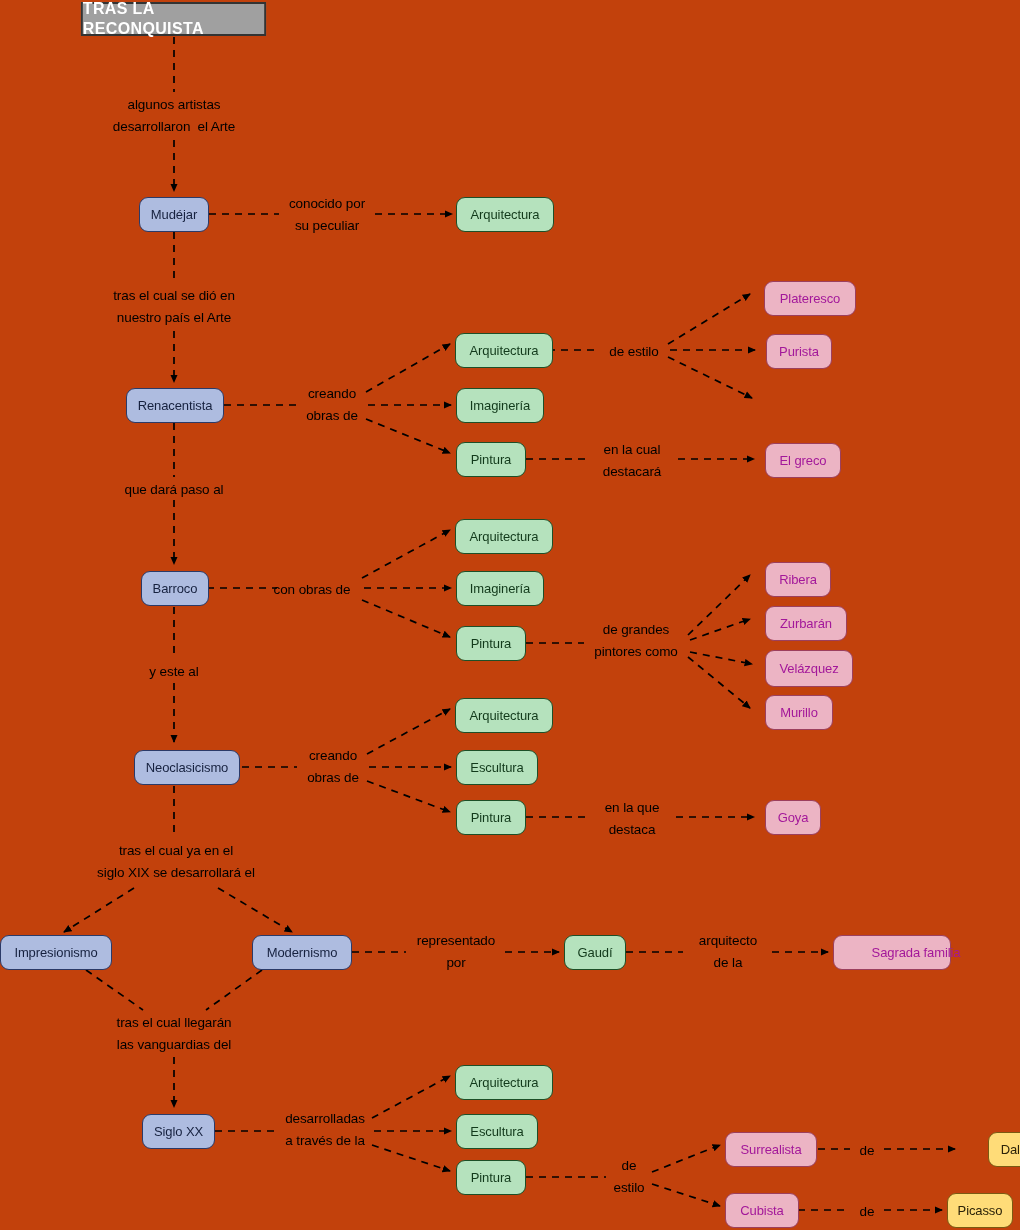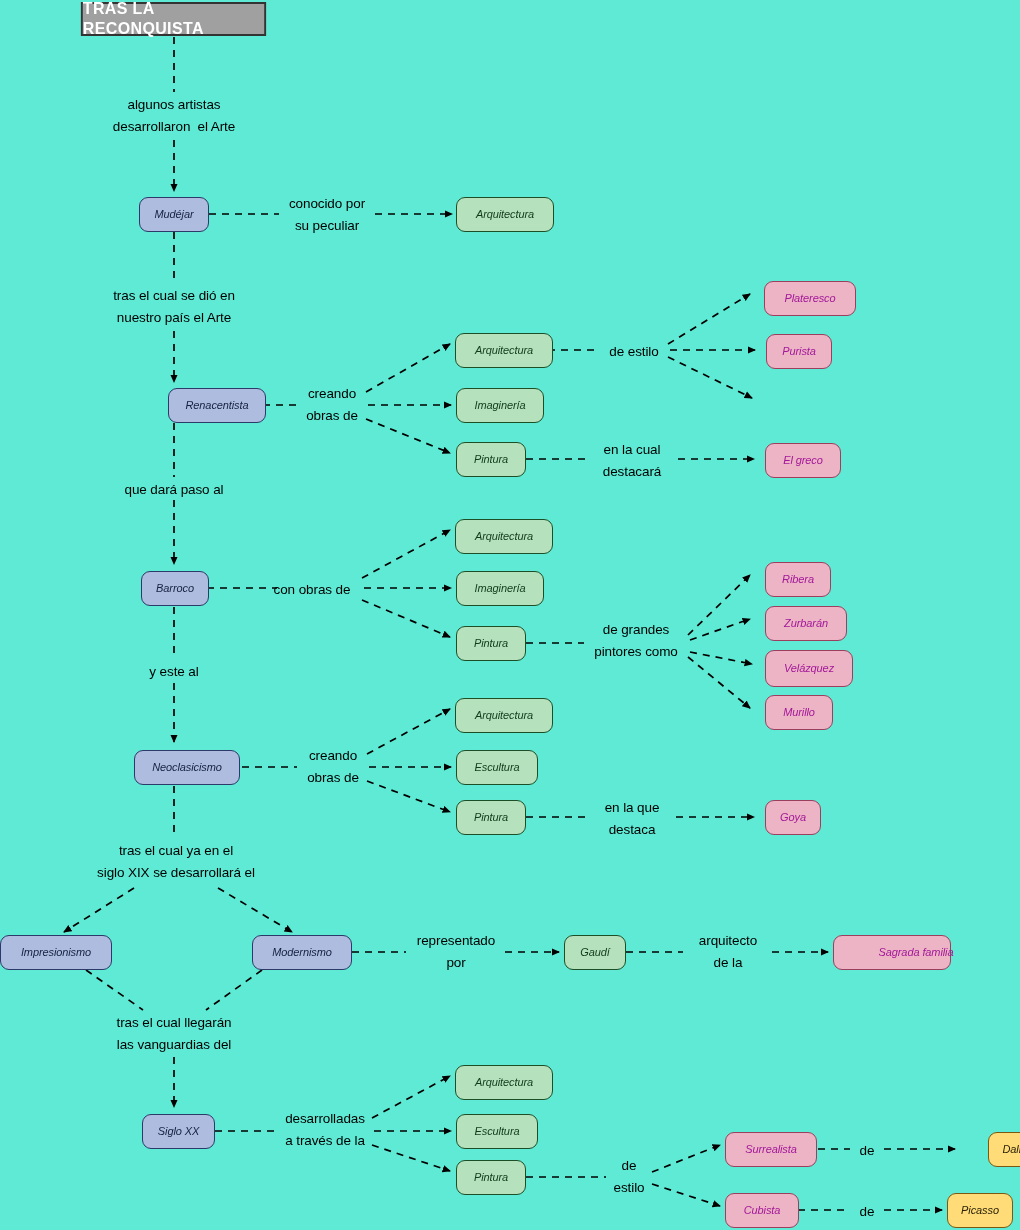--- a/index.html
+++ b/index.html
@@ -7,43 +7,42 @@
     padding: 0;
     background: #ffffff;
   }
   body {
     font-family: "Liberation Sans", sans-serif;
   }
   #canvas {
     position: relative;
     width: 1020px;
     height: 1230px;
-    background: #5eead4;
+    background: #c2410c;
     overflow: hidden;
   }
   svg.edges {
     position: absolute;
     left: 0;
     top: 0;
     width: 1020px;
     height: 1230px;
     pointer-events: none;
   }
   .node {
     position: absolute;
     box-sizing: border-box;
     border-radius: 9px;
     display: flex;
     align-items: center;
     justify-content: center;
-    font-size: 11px;
+    font-size: 13px;
     line-height: 1;
     white-space: nowrap;
     letter-spacing: -0.1px;
-    font-style: italic;
   }
   .node.blue {
     background: #aebce0;
     border: 1.6px solid #2b3a68;
     color: #16213f;
   }
   .node.green {
     background: #b5e2bd;
     border: 1.6px solid #1d4f27;
     color: #123a1b;
@@ -178,21 +177,21 @@
       <line x1="798" y1="1210" x2="850" y2="1210"></line>
       <line x1="884" y1="1210" x2="942" y2="1210" marker-end="url(#ah)"></line>
     </g>
   </svg>
 
   <div class="title-box" style="left:75px; top:2px; width:197px; height:34px;">TRAS LA RECONQUISTA</div>
 
   <div class="node blue" style="left:139px; top:197px; width:70px;  height:35px;">Mudéjar</div>
   <div class="node green" style="left:456px; top:197px; width:98px;  height:35px;">Arquitectura</div>
 
-  <div class="node blue" style="left:126px; top:388px; width:98px;  height:35px;margin-left:42px;">Renacentista</div>
+  <div class="node blue" style="left:126px; top:388px; width:98px;  height:35px;">Renacentista</div>
   <div class="node green" style="left:455px; top:333px; width:98px;  height:35px;">Arquitectura</div>
   <div class="node green" style="left:456px; top:388px; width:88px;  height:35px;">Imaginería</div>
   <div class="node green" style="left:456px; top:442px; width:70px;  height:35px;">Pintura</div>
 
   <div class="node pink" style="left:764px; top:281px; width:92px;  height:35px;">Plateresco</div>
   <div class="node pink" style="left:766px; top:334px; width:66px;  height:35px;">Purista</div>
   <div class="node pink" style="left:765px; top:443px; width:76px;  height:35px;">El greco</div>
 
   <div class="node blue" style="left:141px; top:571px; width:68px;  height:35px;">Barroco</div>
   <div class="node green" style="left:455px; top:519px; width:98px;  height:35px;">Arquitectura</div>

